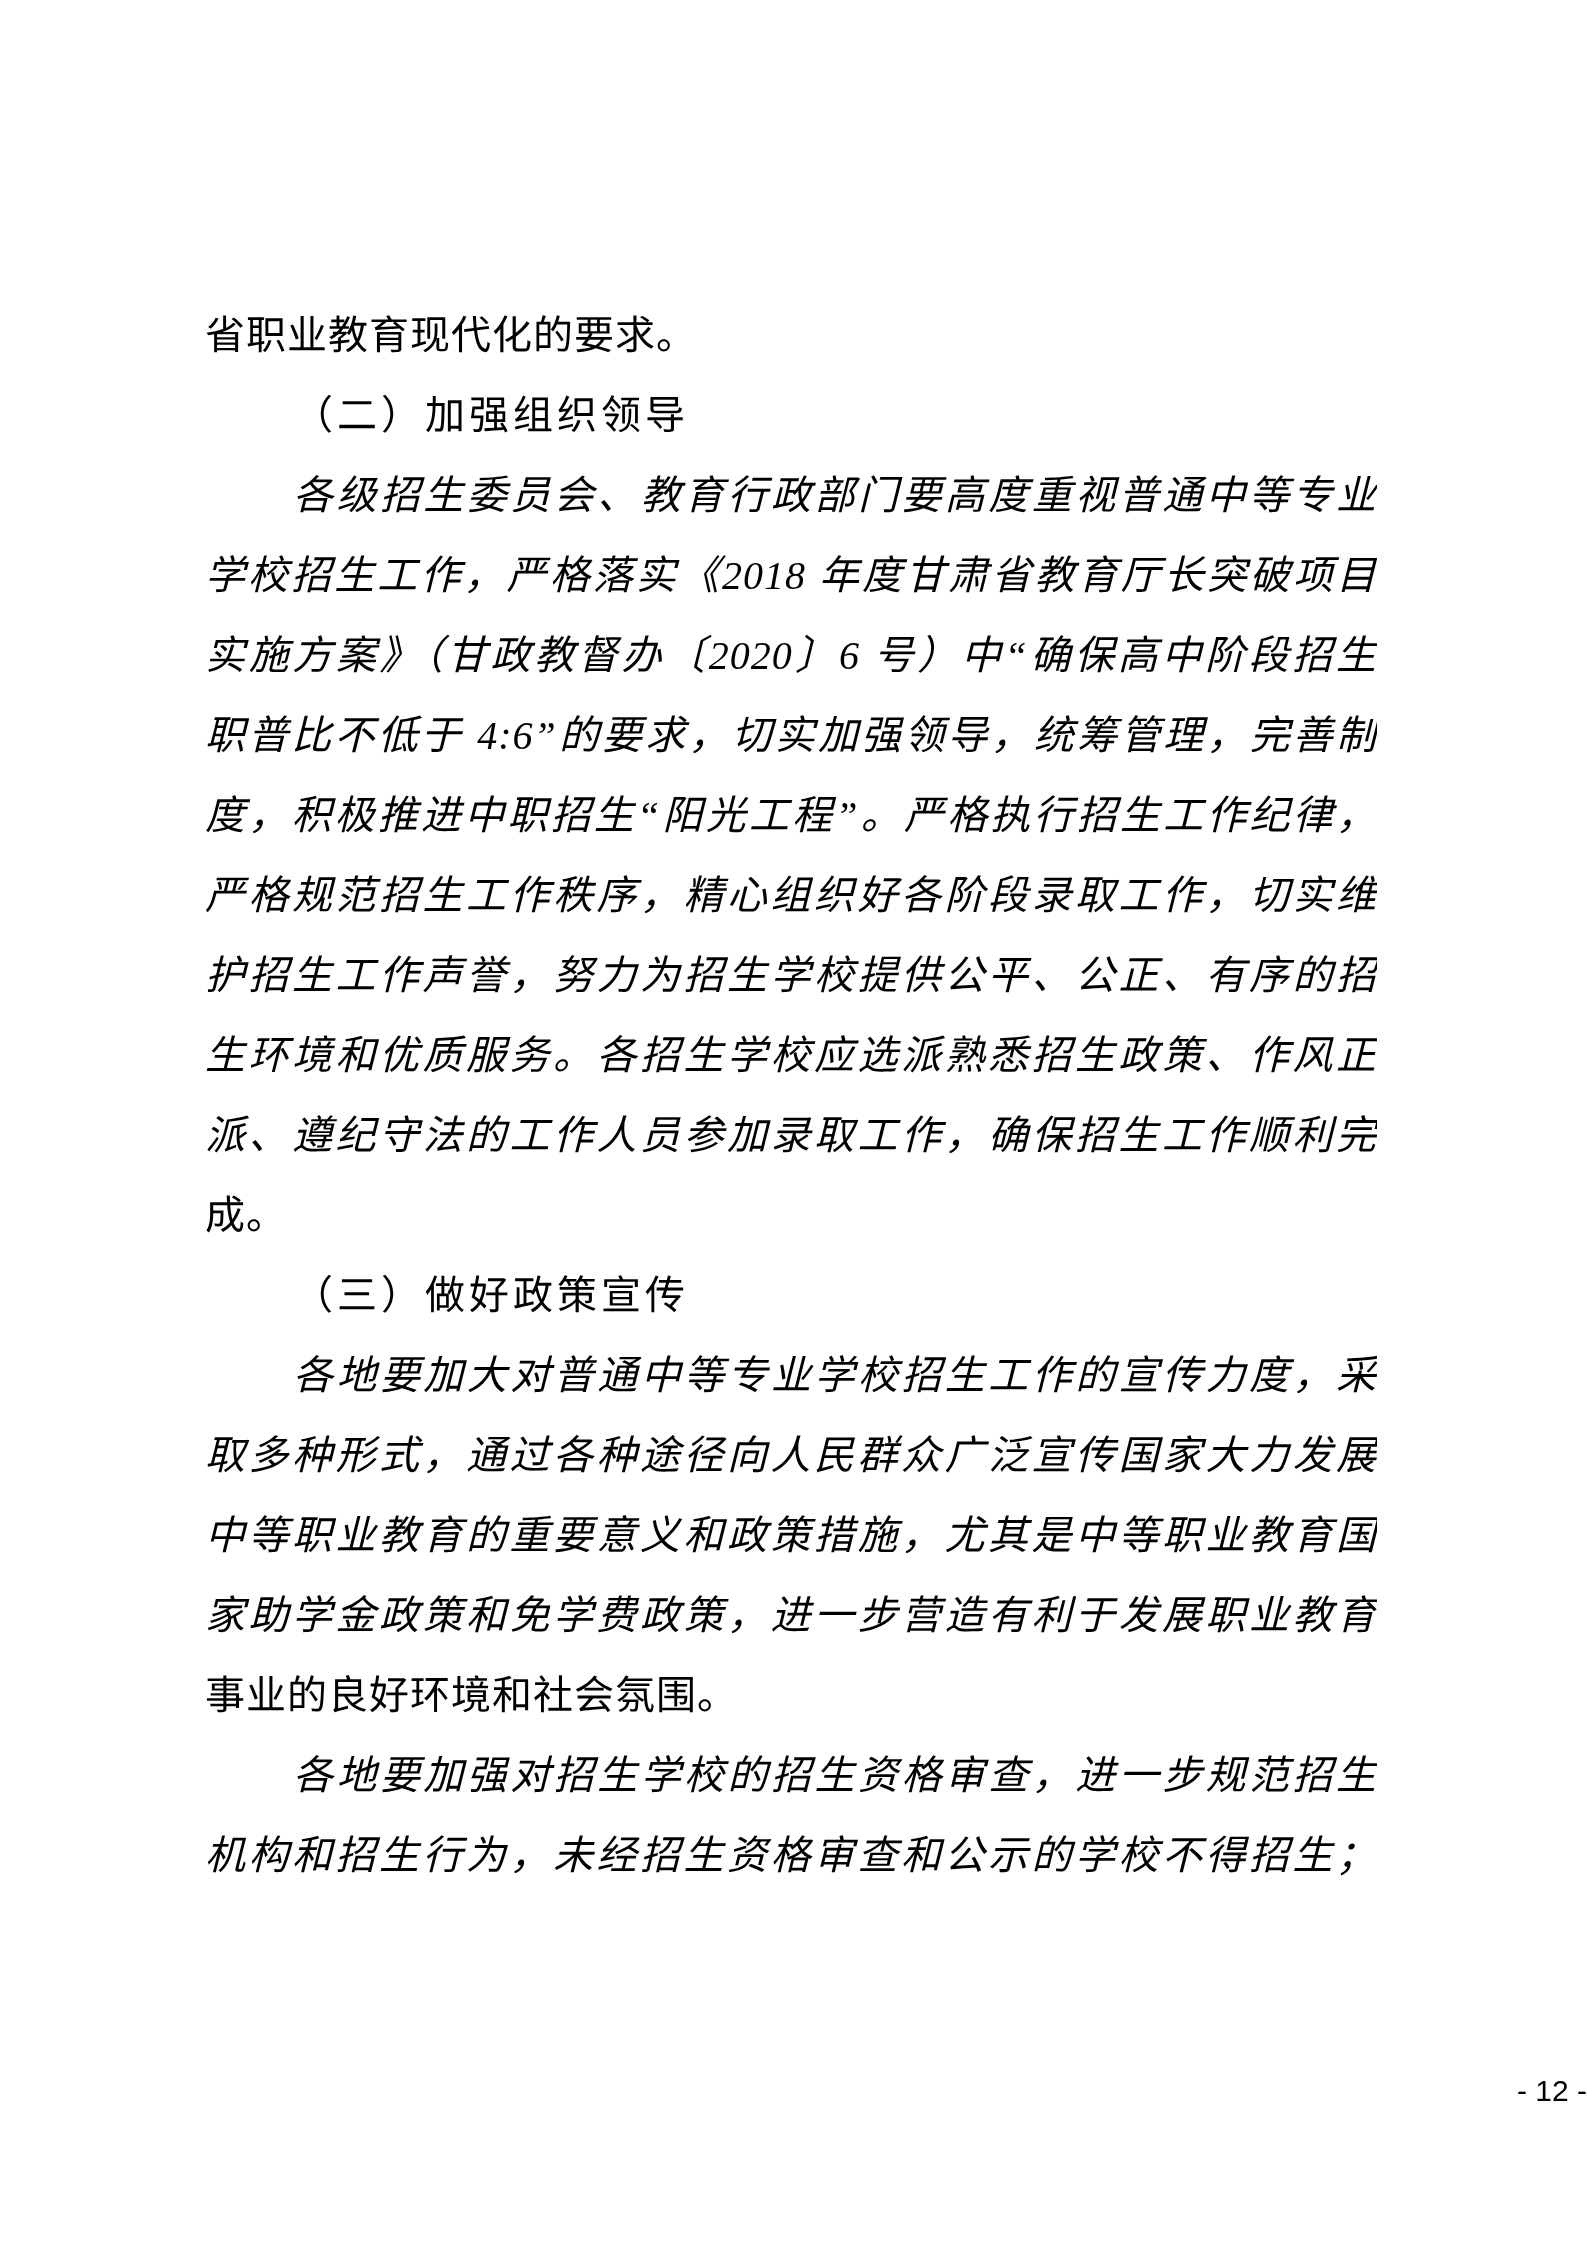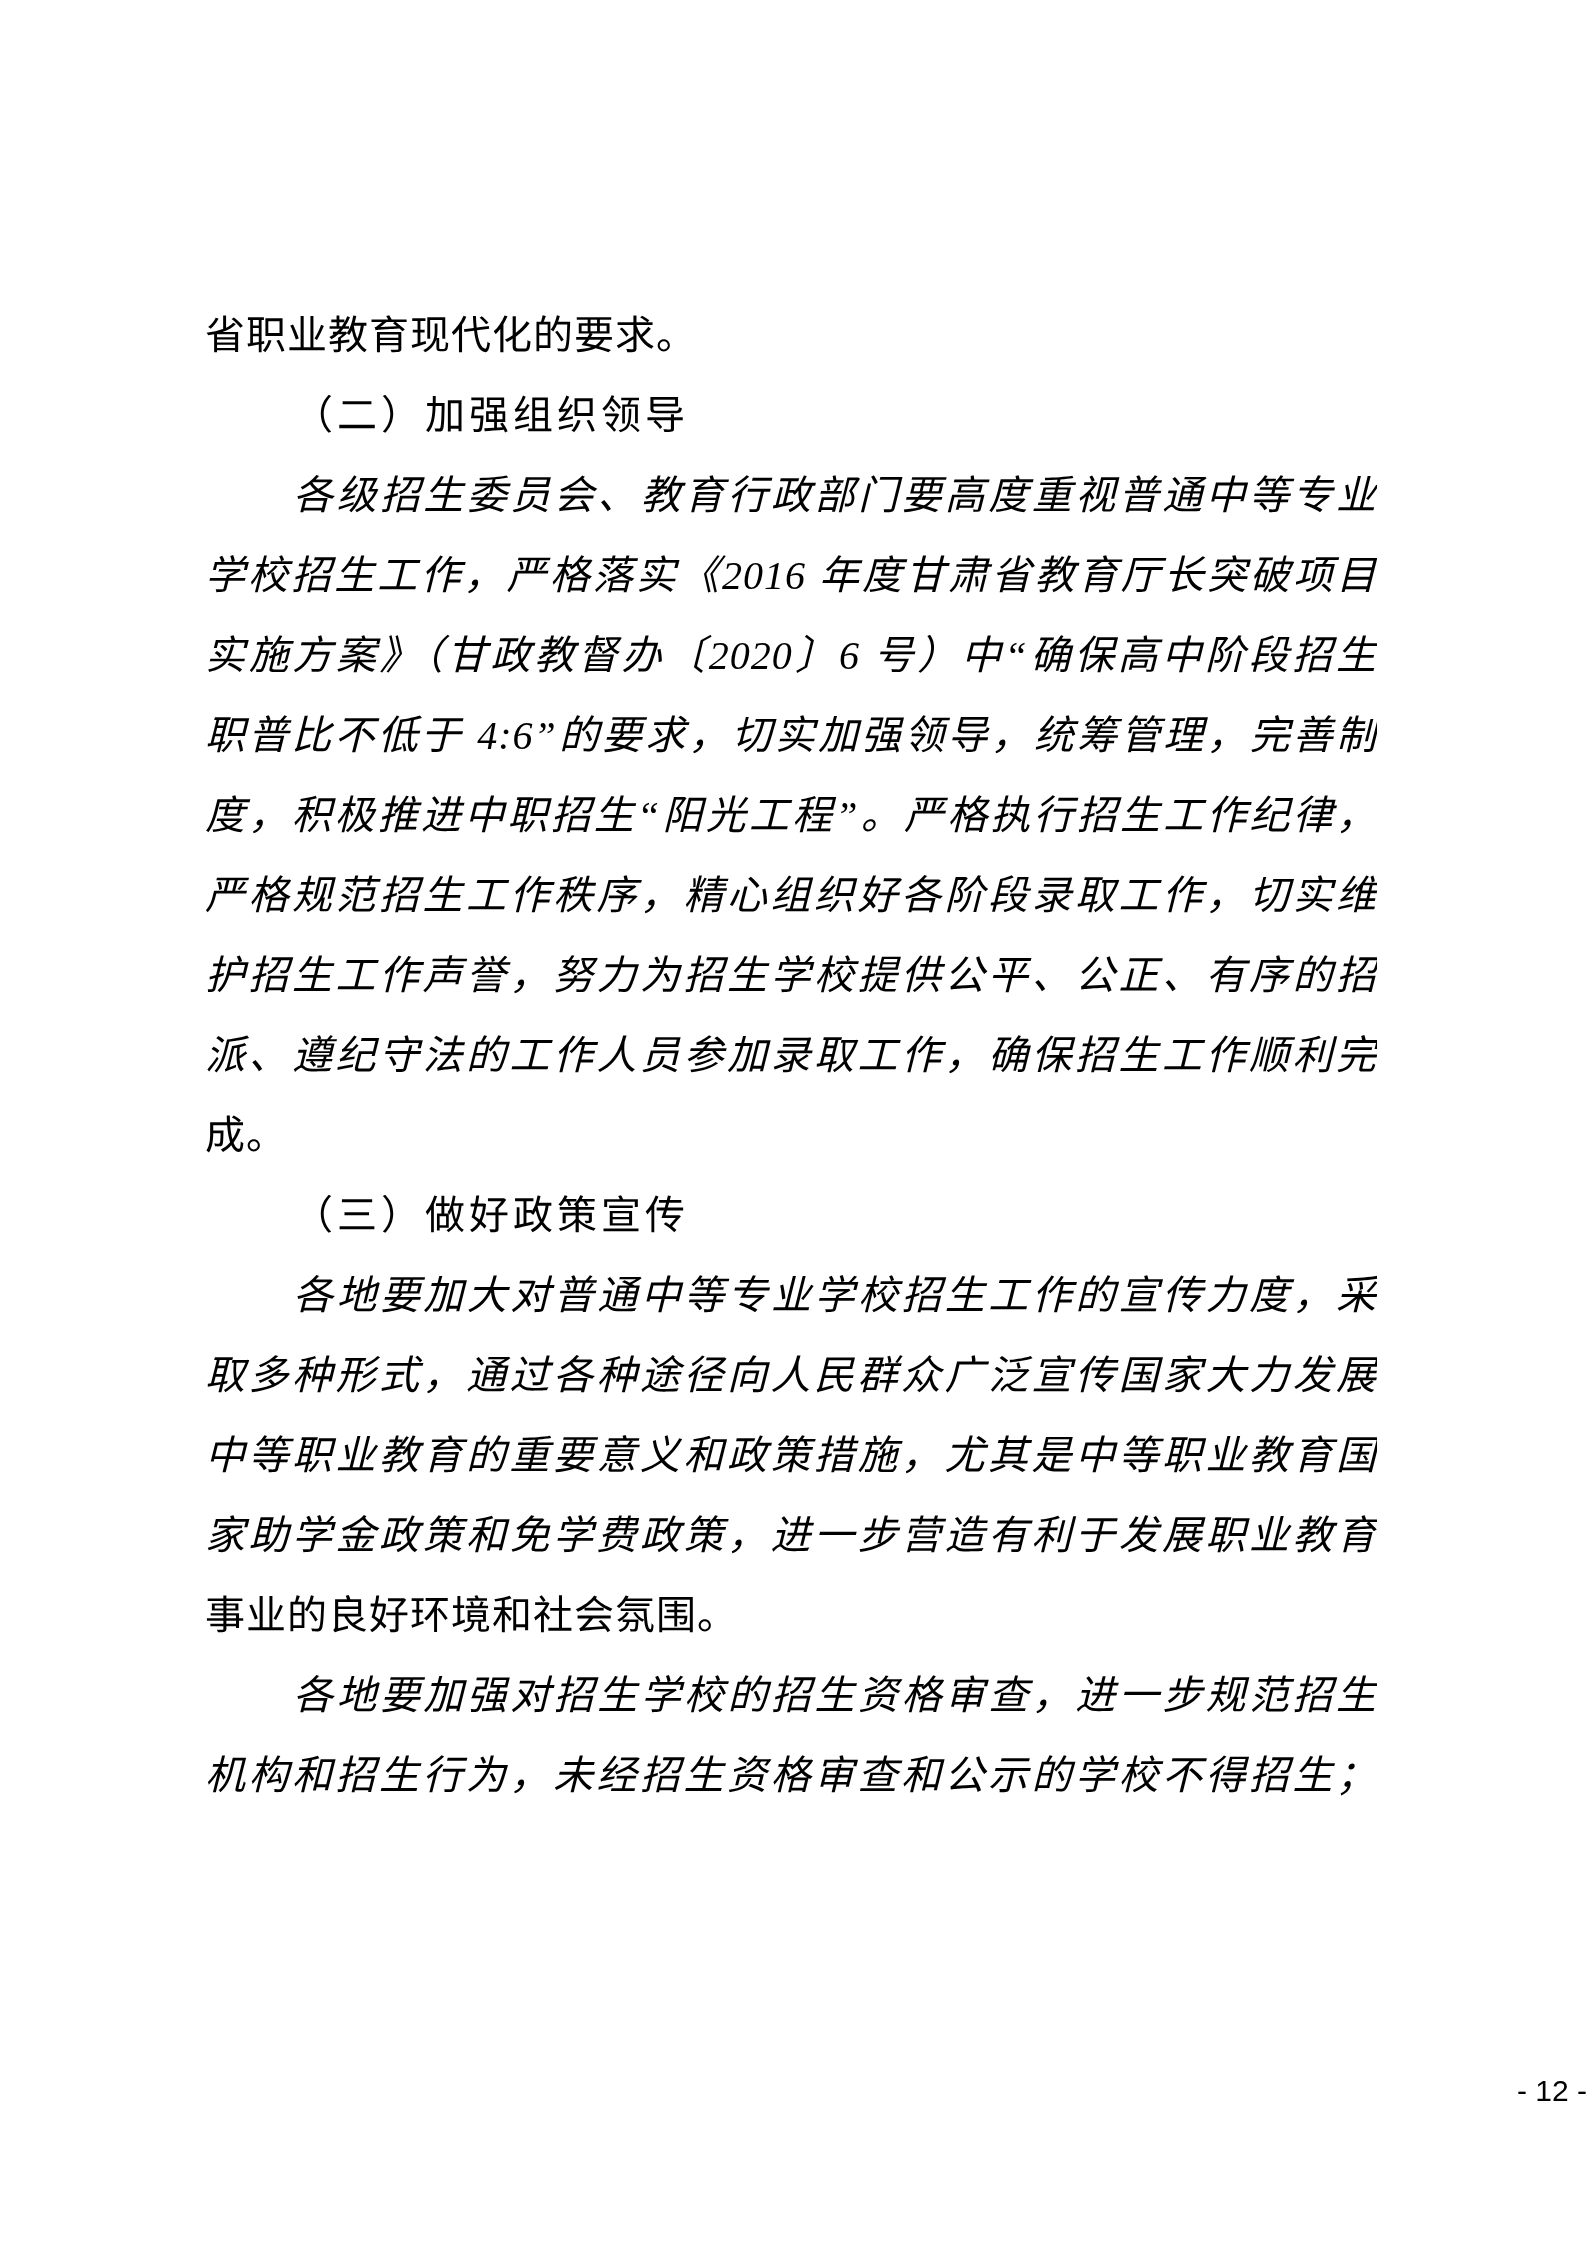--- a/index.html
+++ b/index.html
@@ -62,26 +62,27 @@
 </style>
 </head>
 <body>
 
 <div class="page">
 
   <main class="content">
     <p class="line">省职业教育现代化的要求。</p>
     <p class="line heading indent">（二）加强组织领导</p>
     <p class="line indent stretch">各级招生委员会、教育行政部门要高度重视普通中等专业</p>
-    <p class="line stretch">学校招生工作，严格落实《2016 年度甘肃省教育厅长突破项目</p>
+    <p class="line stretch">学校招生工作，严格落实《2018 年度甘肃省教育厅长突破项目</p>
     <p class="line stretch">实施方案》（甘政教督办〔2020〕6 号）中“确保高中阶段招生</p>
     <p class="line stretch">职普比不低于 4:6”的要求，切实加强领导，统筹管理，完善制</p>
     <p class="line stretch">度，积极推进中职招生“阳光工程”。严格执行招生工作纪律，</p>
     <p class="line stretch">严格规范招生工作秩序，精心组织好各阶段录取工作，切实维</p>
     <p class="line stretch">护招生工作声誉，努力为招生学校提供公平、公正、有序的招</p>
+    <p class="line stretch">生环境和优质服务。各招生学校应选派熟悉招生政策、作风正</p>
     <p class="line stretch">派、遵纪守法的工作人员参加录取工作，确保招生工作顺利完</p>
     <p class="line">成。</p>
     <p class="line heading indent">（三）做好政策宣传</p>
     <p class="line indent stretch">各地要加大对普通中等专业学校招生工作的宣传力度，采</p>
     <p class="line stretch">取多种形式，通过各种途径向人民群众广泛宣传国家大力发展</p>
     <p class="line stretch">中等职业教育的重要意义和政策措施，尤其是中等职业教育国</p>
     <p class="line stretch">家助学金政策和免学费政策，进一步营造有利于发展职业教育</p>
     <p class="line">事业的良好环境和社会氛围。</p>
     <p class="line indent stretch">各地要加强对招生学校的招生资格审查，进一步规范招生</p>
     <p class="line stretch">机构和招生行为，未经招生资格审查和公示的学校不得招生；</p>

